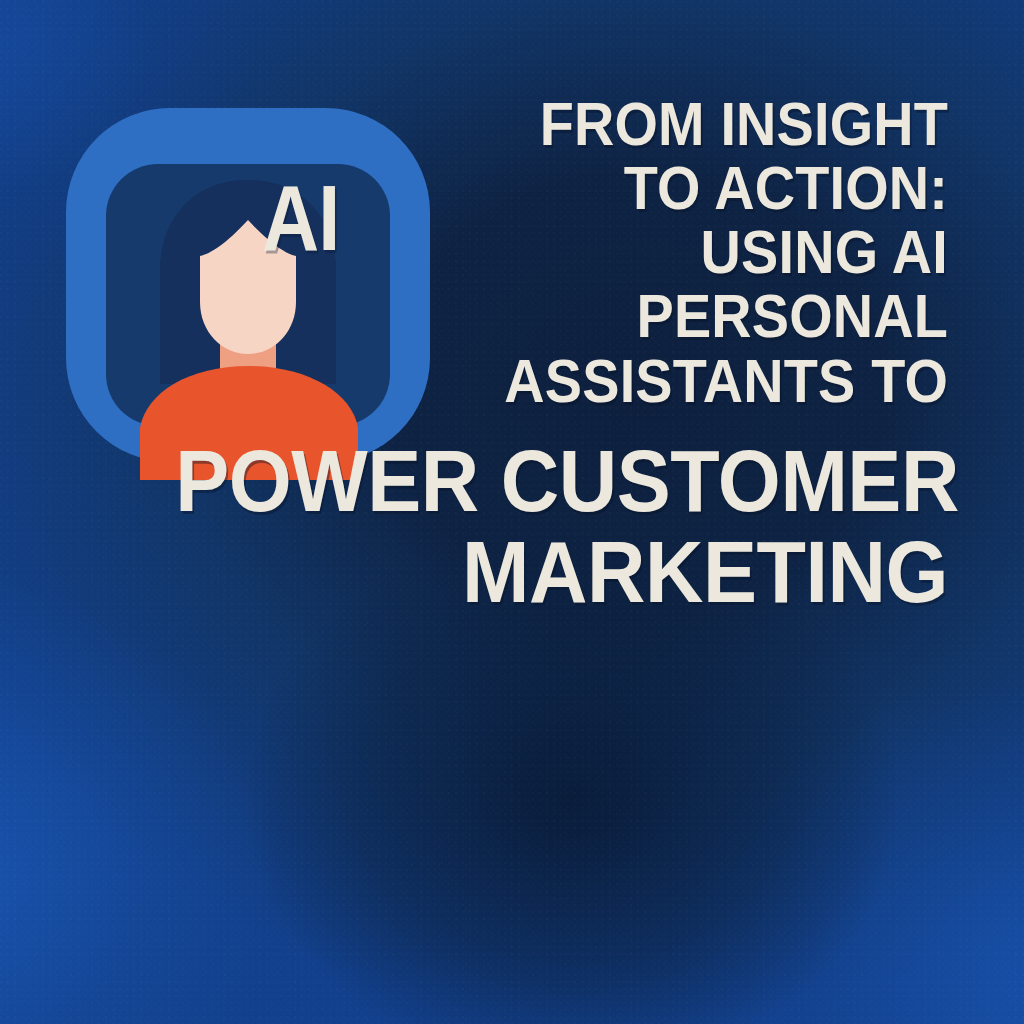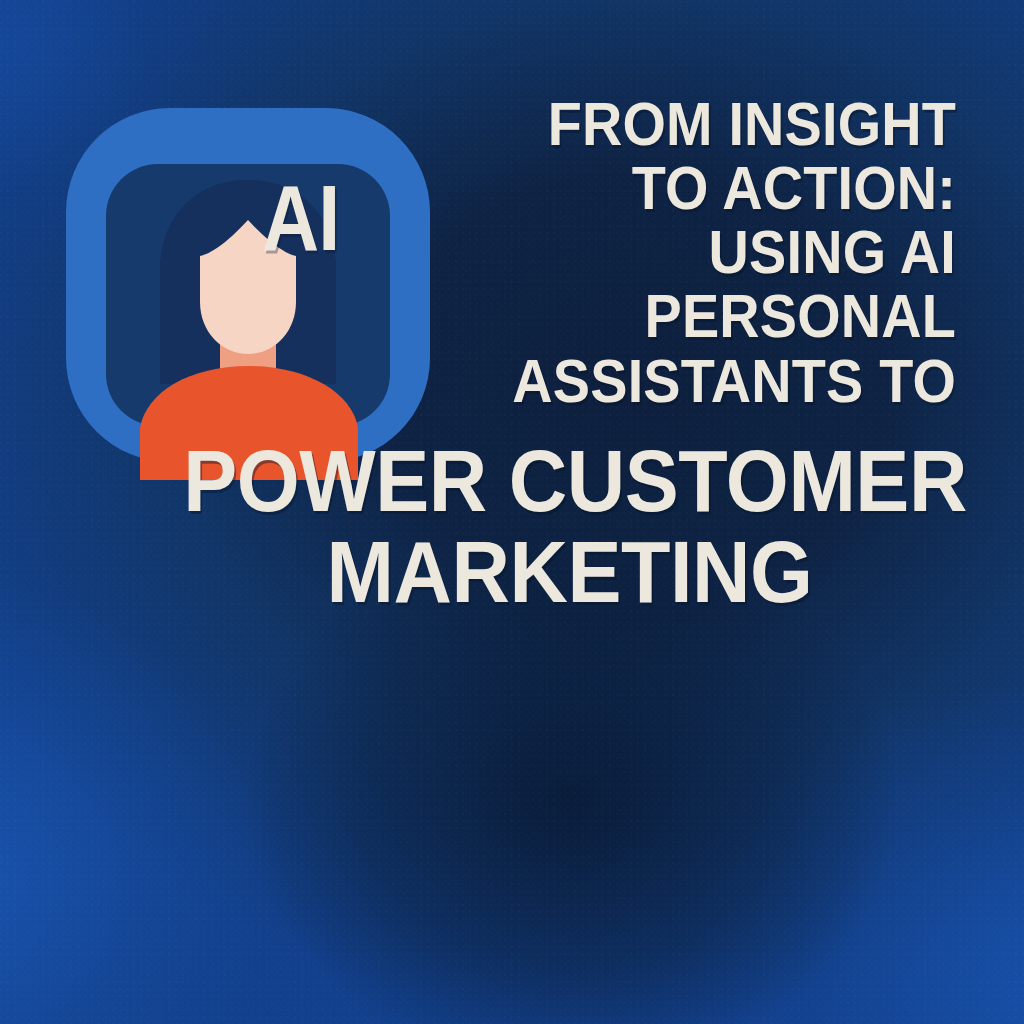--- a/index.html
+++ b/index.html
@@ -82,21 +82,21 @@
     letter-spacing: -1px;
     color: #ece8dd;
     transform: scaleX(0.86);
     transform-origin: left top;
     text-shadow: 2px 3px 0 rgba(8,22,46,0.33);
   }
 
   
   .headline {
     position: absolute;
-    left: 116px;
+    left: 108px;
     top: 92px;
     width: 840px;
     text-align: right;
     color: #ece8dd;
     font-family: "Liberation Sans", sans-serif;
     font-weight: bold;
     text-transform: uppercase;
   }
   .headline .line {
     display: block;
@@ -106,21 +106,20 @@
   .headline .kicker .line {
     font-size: 62px;
     line-height: 1.035;
     letter-spacing: 0.2px;
     transform: scaleX(0.90);
     transform-origin: right center;
   }
   .headline .emphasis {
     display: block;
     margin-top: 22px;
-    text-align: center;
   }
   .headline .emphasis .line {
     font-size: 88px;
     line-height: 1.04;
     letter-spacing: -0.5px;
     transform: scaleX(0.92);
     transform-origin: right center;
   }
 </style>
 </head>

